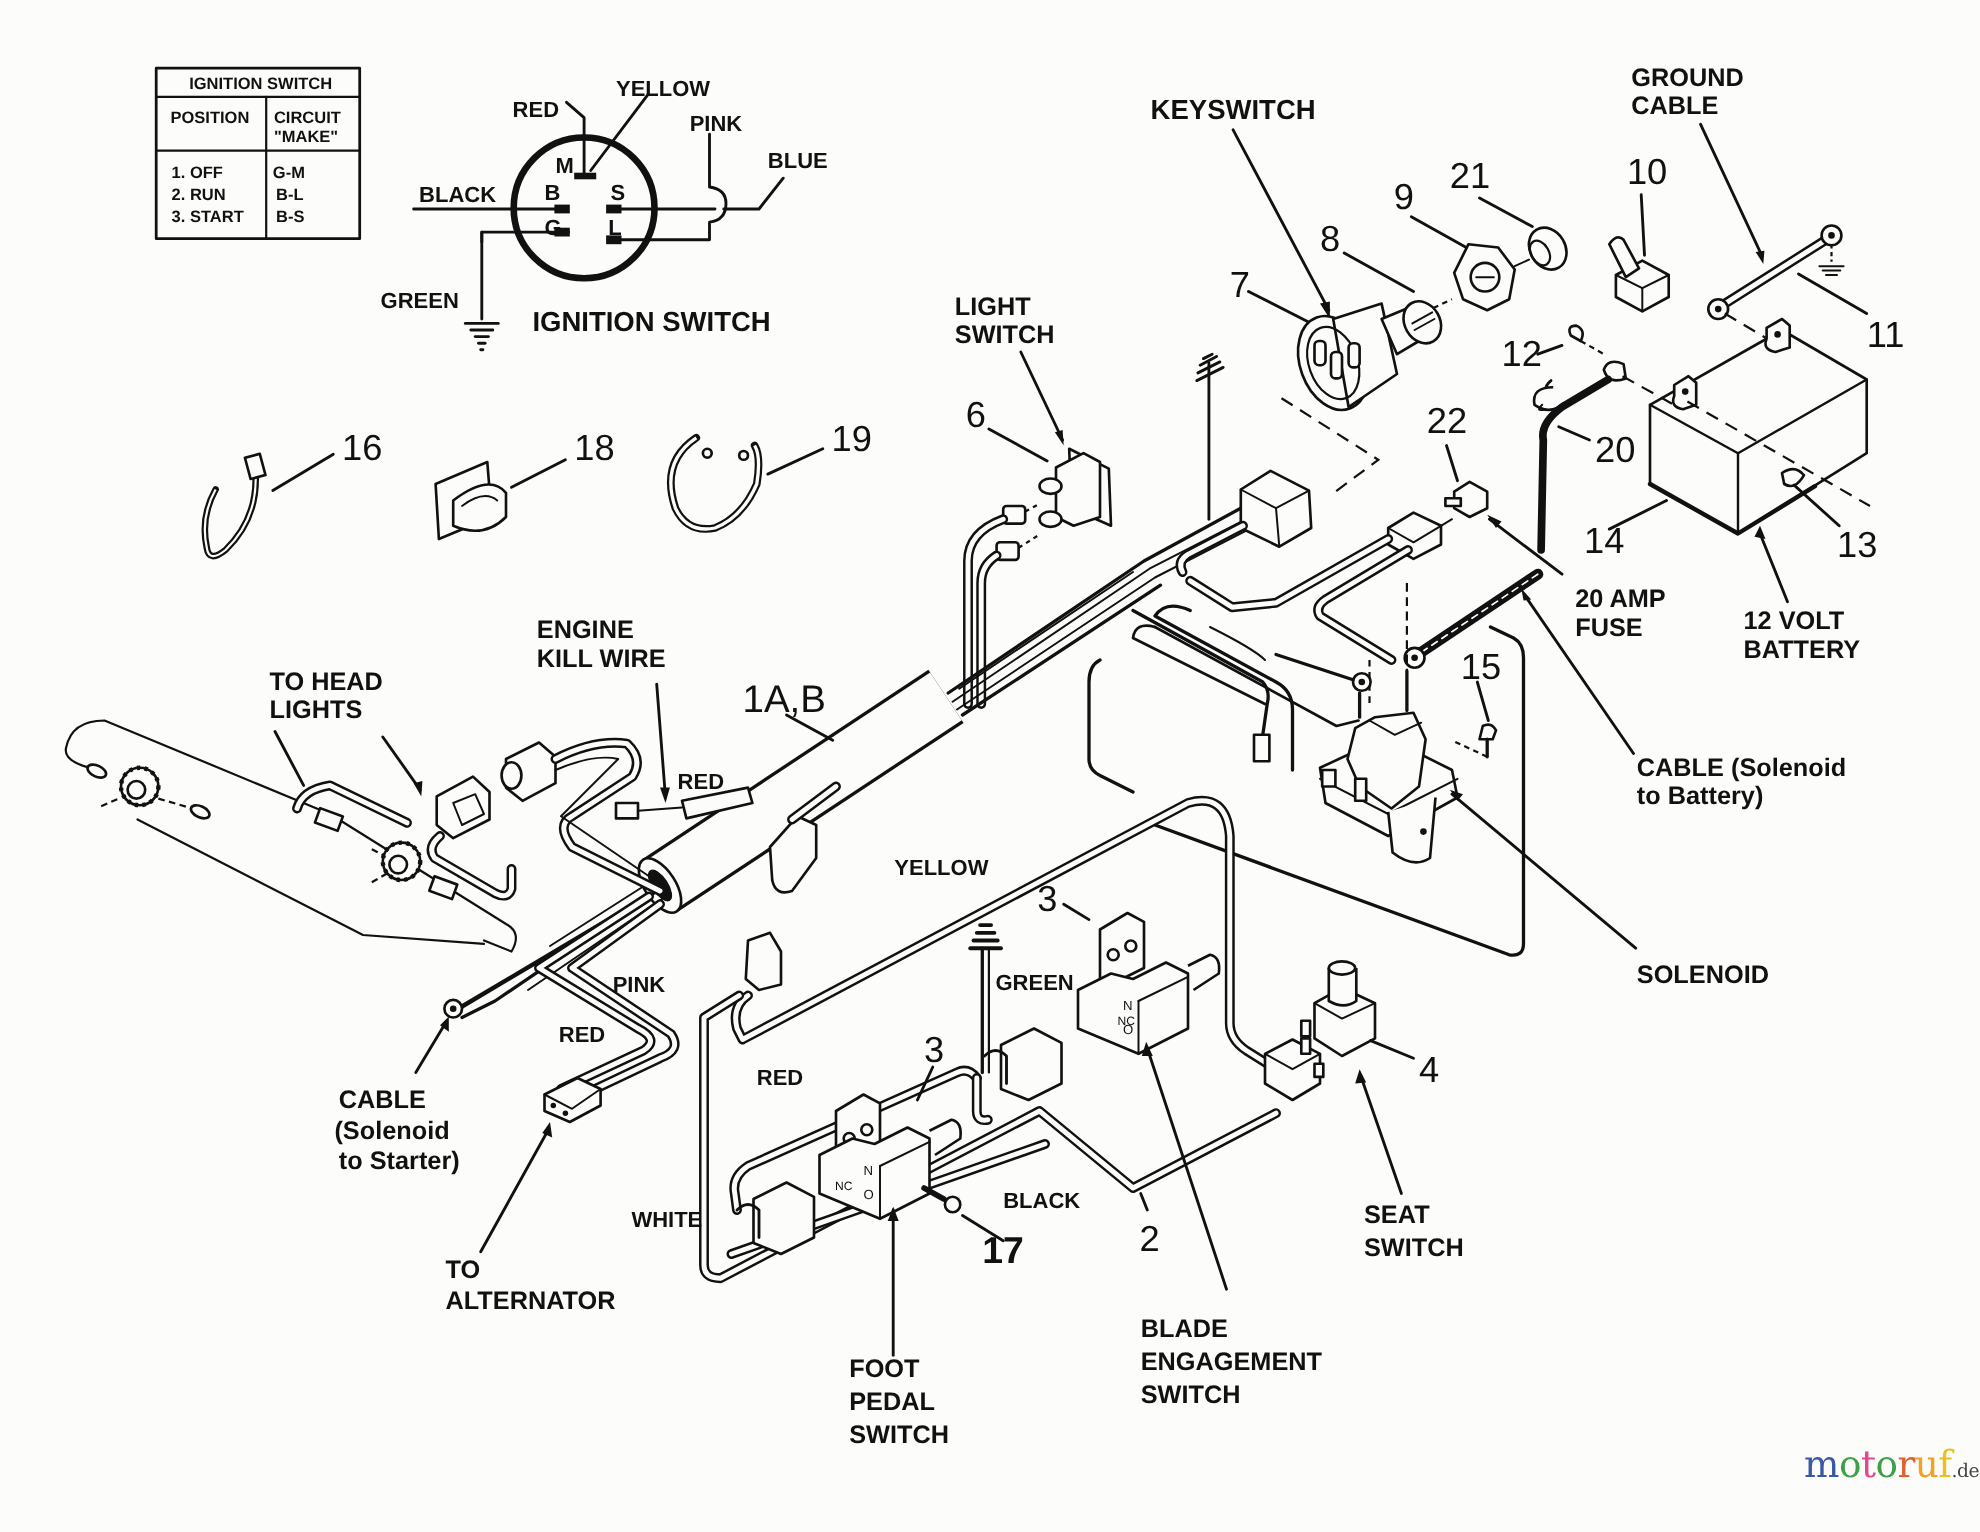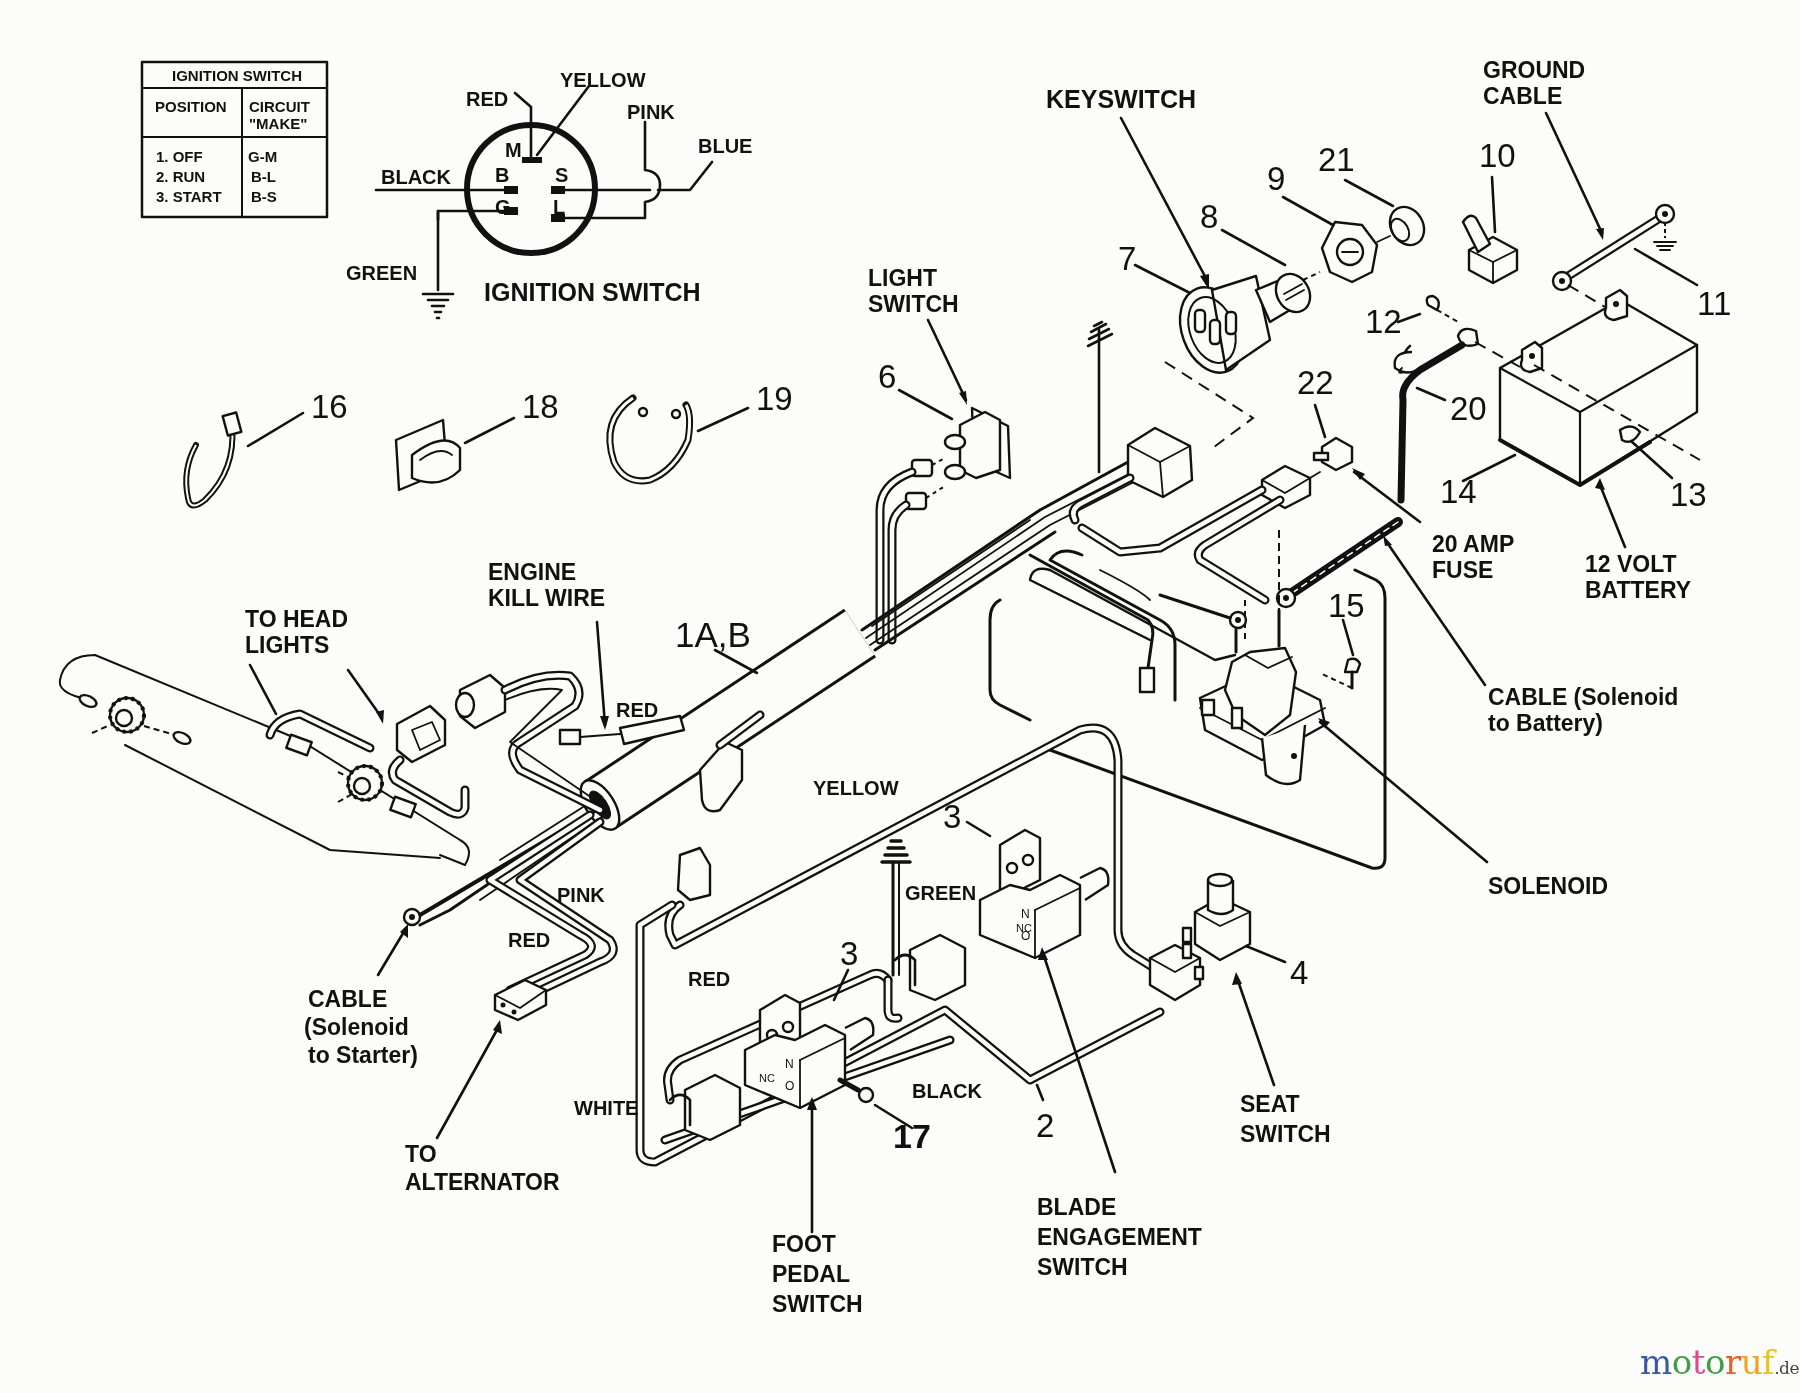--- a/index.html
+++ b/index.html
@@ -9,21 +9,21 @@
   .callout { font-family: "Liberation Sans", "DejaVu Sans", sans-serif; fill: #111; font-weight: normal; }
   .wire-lbl { font-family: "Liberation Sans", sans-serif; font-weight: bold; fill: #111; font-size: 20px; }
   .tbl-txt { font-family: "Liberation Sans", sans-serif; font-weight: bold; fill: #111; font-size: 15px; }
   .ln { stroke: #111; stroke-width: 2.6; fill: none; stroke-linecap: round; stroke-linejoin: round; }
   .thin { stroke: #111; stroke-width: 1.8; fill: none; stroke-linecap: round; stroke-linejoin: round; }
   .thick { stroke: #111; stroke-width: 5; fill: none; stroke-linecap: round; stroke-linejoin: round; }
   .dash { stroke: #111; stroke-width: 2; fill: none; stroke-dasharray: 12 8; }
   .part { stroke: #111; stroke-width: 2.4; fill: #fcfdfb; stroke-linejoin: round; }
   .tube { stroke: #111; stroke-width: 9; fill: none; stroke-linecap: round; stroke-linejoin: round; }
   .tube-in { stroke: #fcfdfb; stroke-width: 4.5; fill: none; stroke-linecap: round; stroke-linejoin: round; }
-  .watermark { position: absolute; left: 1640px; top: 1342px; font-family: "DejaVu Serif", serif; font-size: 34px; letter-spacing: -0.5px; }
+  .watermark { position: absolute; left: 1640px; top: 1312px; font-family: "DejaVu Serif", serif; font-size: 34px; letter-spacing: -0.5px; }
   .watermark .de { font-size: 17px; color: #444; }
 </style>
 </head>
 <body>
 
 <svg id="diagram" viewBox="0 0 1800 1393" xmlns="http://www.w3.org/2000/svg">
 
   <g>
     <rect x="142" y="62" width="185" height="155" class="part" style="stroke-width:2.5"></rect>
     <line x1="142" y1="88" x2="327" y2="88" class="ln" style="stroke-width:2"></line>

